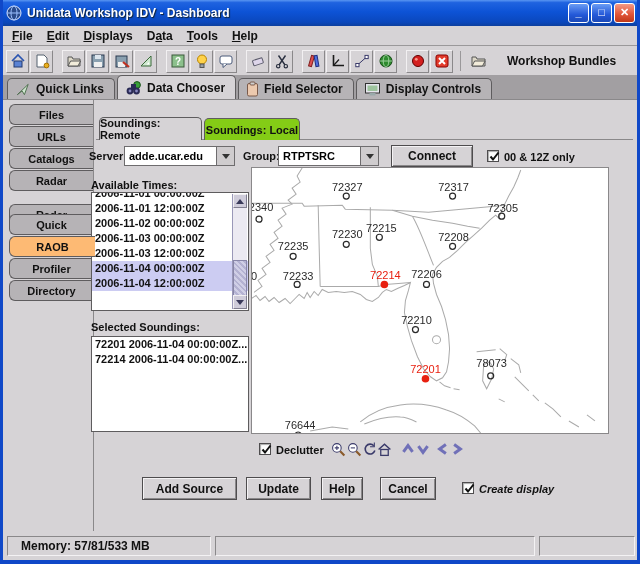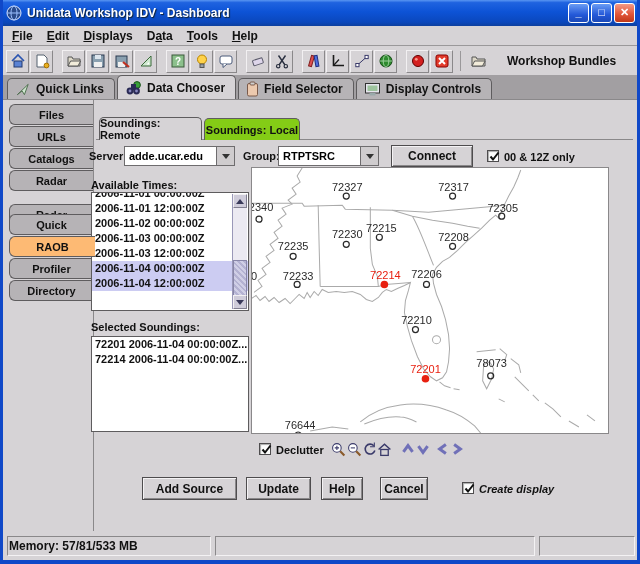--- a/index.html
+++ b/index.html
@@ -79,21 +79,21 @@
             background:repeating-linear-gradient(45deg,#d0cfe6 0 2px,#b4b2d2 2px 4px); }
   
   .mapbox { position:absolute; left:248px; top:167px; width:358px; height:267px; background:#fff; border:1px solid #8a888a; }
   .mappath { fill:none; stroke:#aaa; stroke-width:1; }
   .st-label { font-size:11px; fill:#2a2a2a; font-family:"Liberation Sans",sans-serif; }
   .st-label.sel { fill:#e82010; }
   .navico { position:absolute; width:16px; height:16px; display:flex; align-items:center; justify-content:center; }
   
   .statusbar { position:absolute; left:0; top:534px; width:634px; height:26px; background:#d6d3d6; }
   .scell { position:absolute; top:2px; height:20px; border:1px solid; border-color:#8a888a #f4f2f4 #f4f2f4 #8a888a;
-           font-size:12px; font-weight:bold; color:#111; line-height:18px; padding-left:1px; white-space:nowrap; }
+           font-size:12px; font-weight:bold; color:#111; line-height:18px; padding-left:13px; white-space:nowrap; }
 </style>
 </head>
 <body>
 
 <div id="app">
 
   <div class="titlebar">
     <svg class="win-ico" viewBox="0 0 16 16">
       <circle cx="8" cy="8" r="7" fill="#2a4a8a" stroke="#dfe8ff"></circle>
       <ellipse cx="8" cy="8" rx="3" ry="7" fill="none" stroke="#9cc0ff"></ellipse>
@@ -461,21 +461,21 @@
 
   <div class="btn" style="left:139px; top:477px; width:95px; height:23px;">
       <span>Add Source</span>
     </div>
   <div class="btn" style="left:243px; top:477px; width:65px; height:23px;">
       <span>Update</span>
     </div>
   <div class="btn" style="left:318px; top:477px; width:42px; height:23px;">
       <span>Help</span>
     </div>
-  <div class="btn" style="left:377px; top:477px; width:48px; height:23px;text-align:right;">
+  <div class="btn" style="left:377px; top:477px; width:56px; height:23px;text-align:right;">
       <span>Cancel</span>
     </div>
   <span class="cb checked" id="cb-create" style="left:459px; top:482px;">
       <svg width="13" height="13" viewBox="0 0 13 13">
         <path d="M2.5 6.5 L5 9.5 L10.5 2.5" stroke="#111" stroke-width="2" fill="none"></path>
       </svg>
     </span>
   <span class="lbl" style="left:476px; top:483px;font-style:italic;">Create display</span>
 
   <div class="statusbar">

